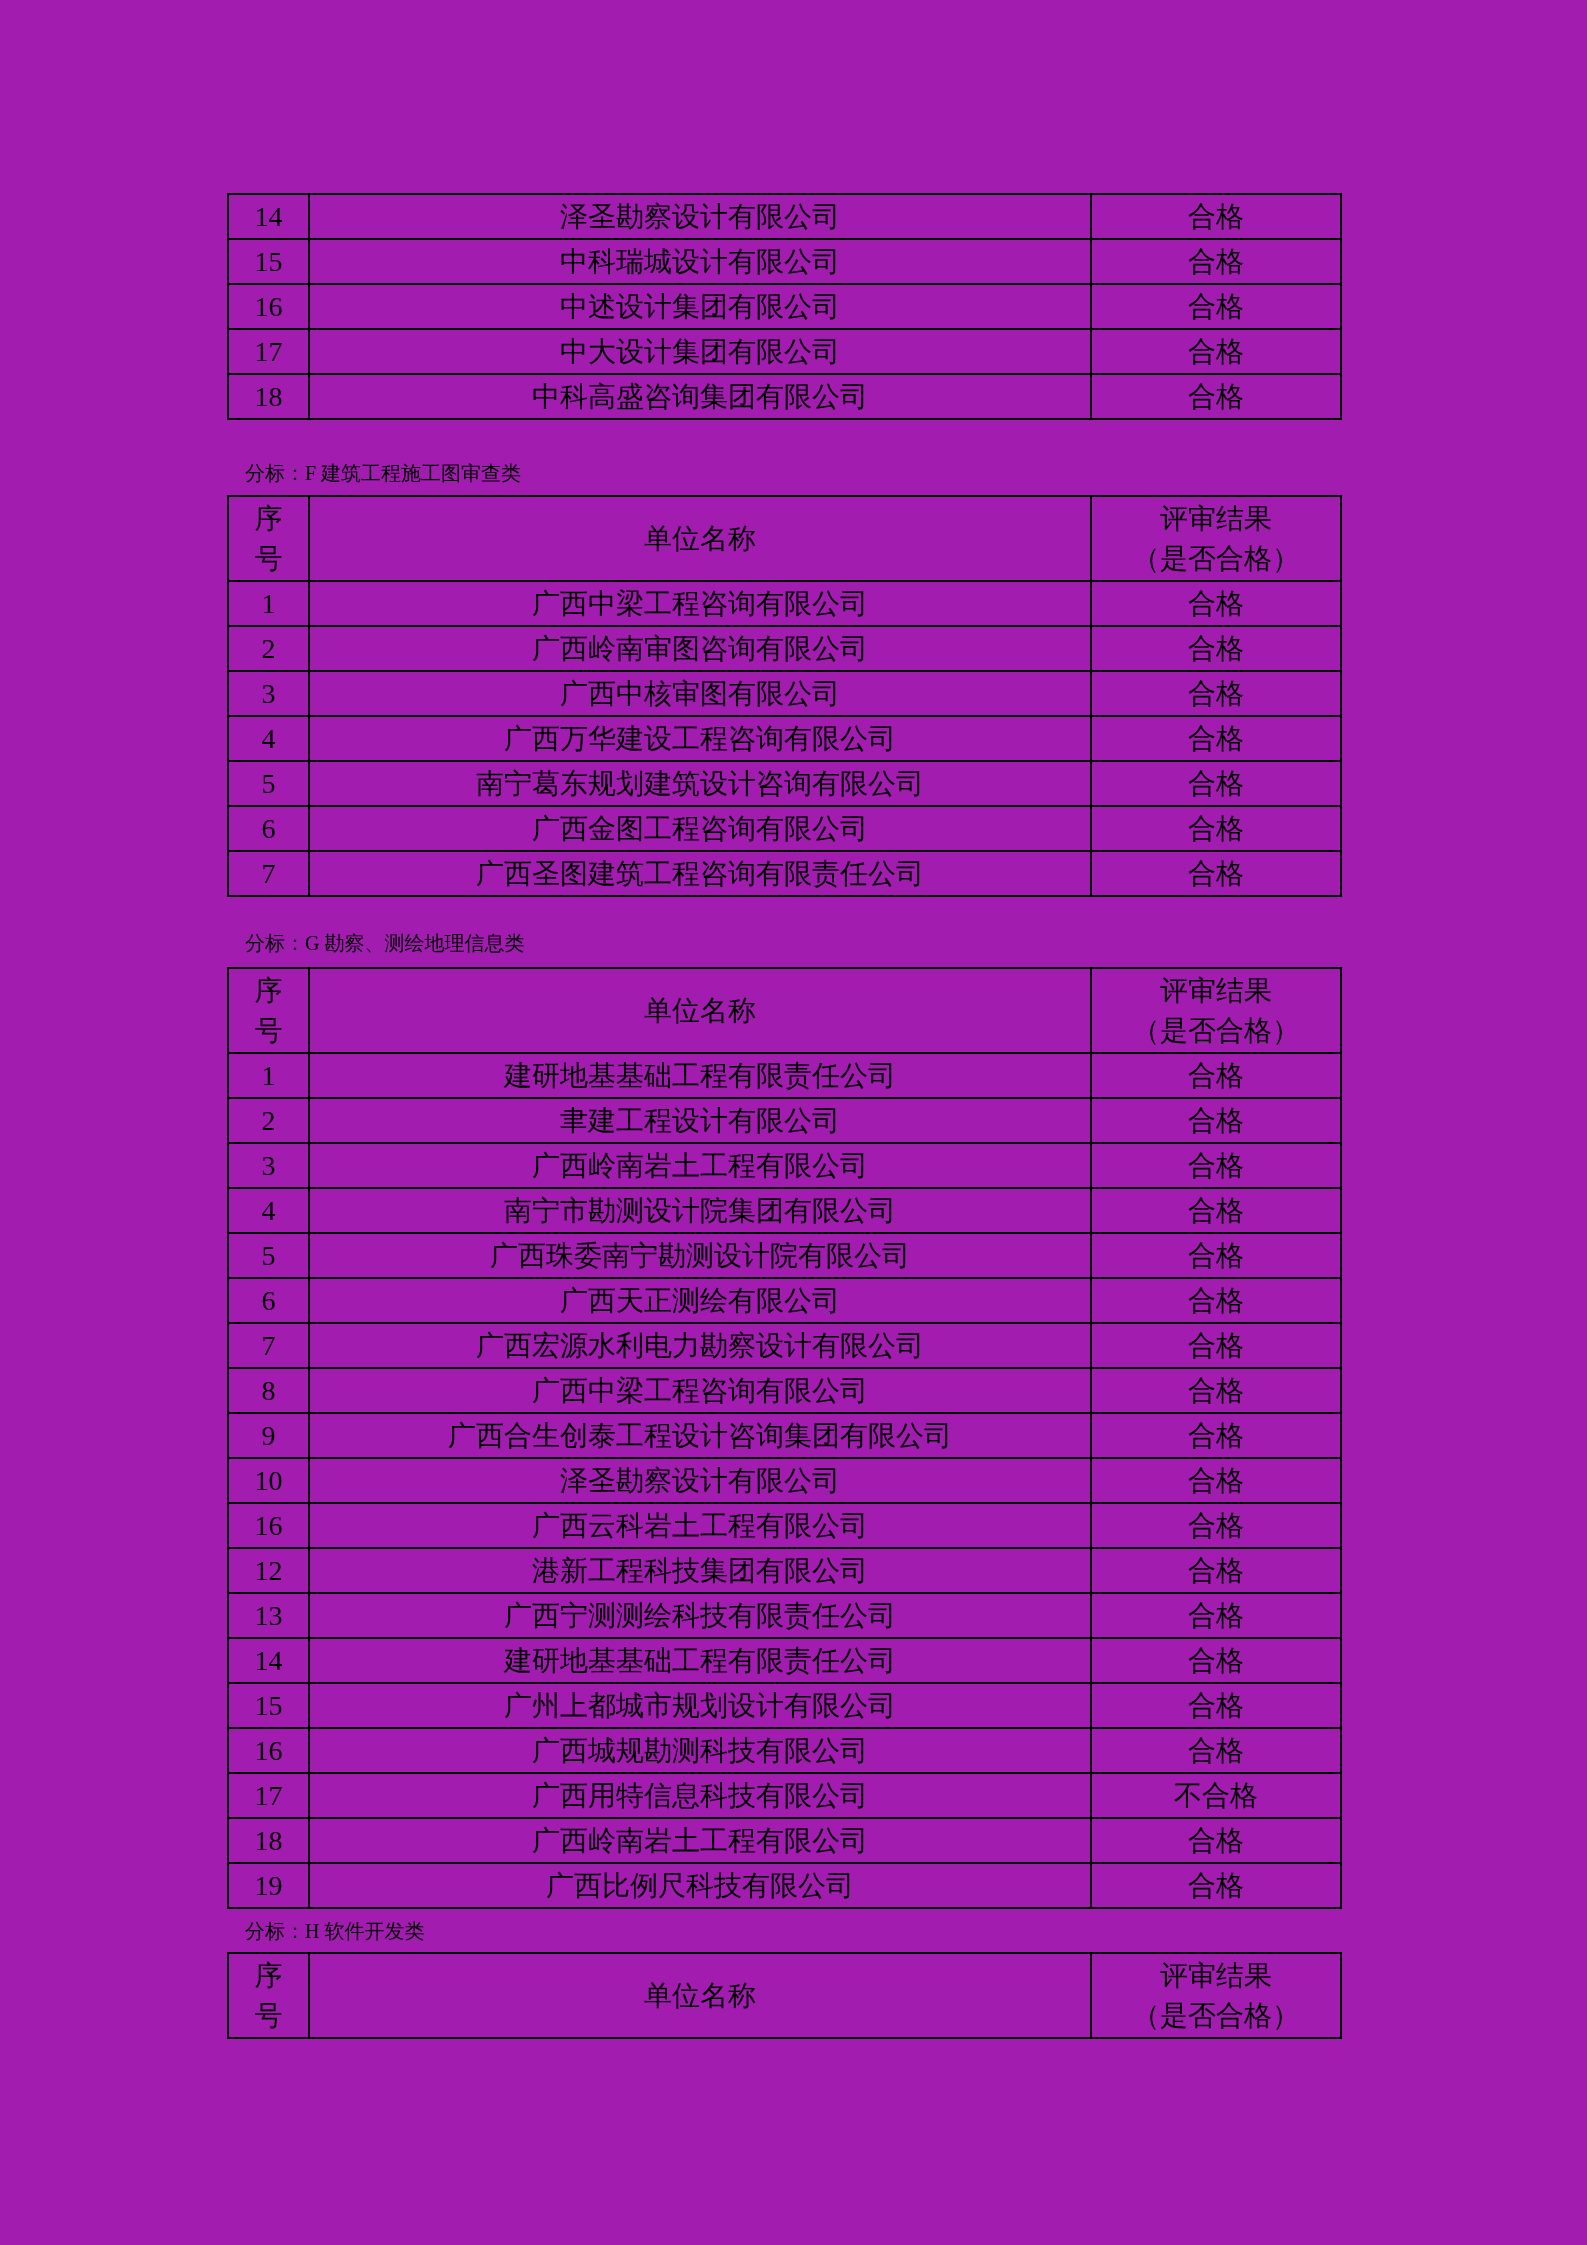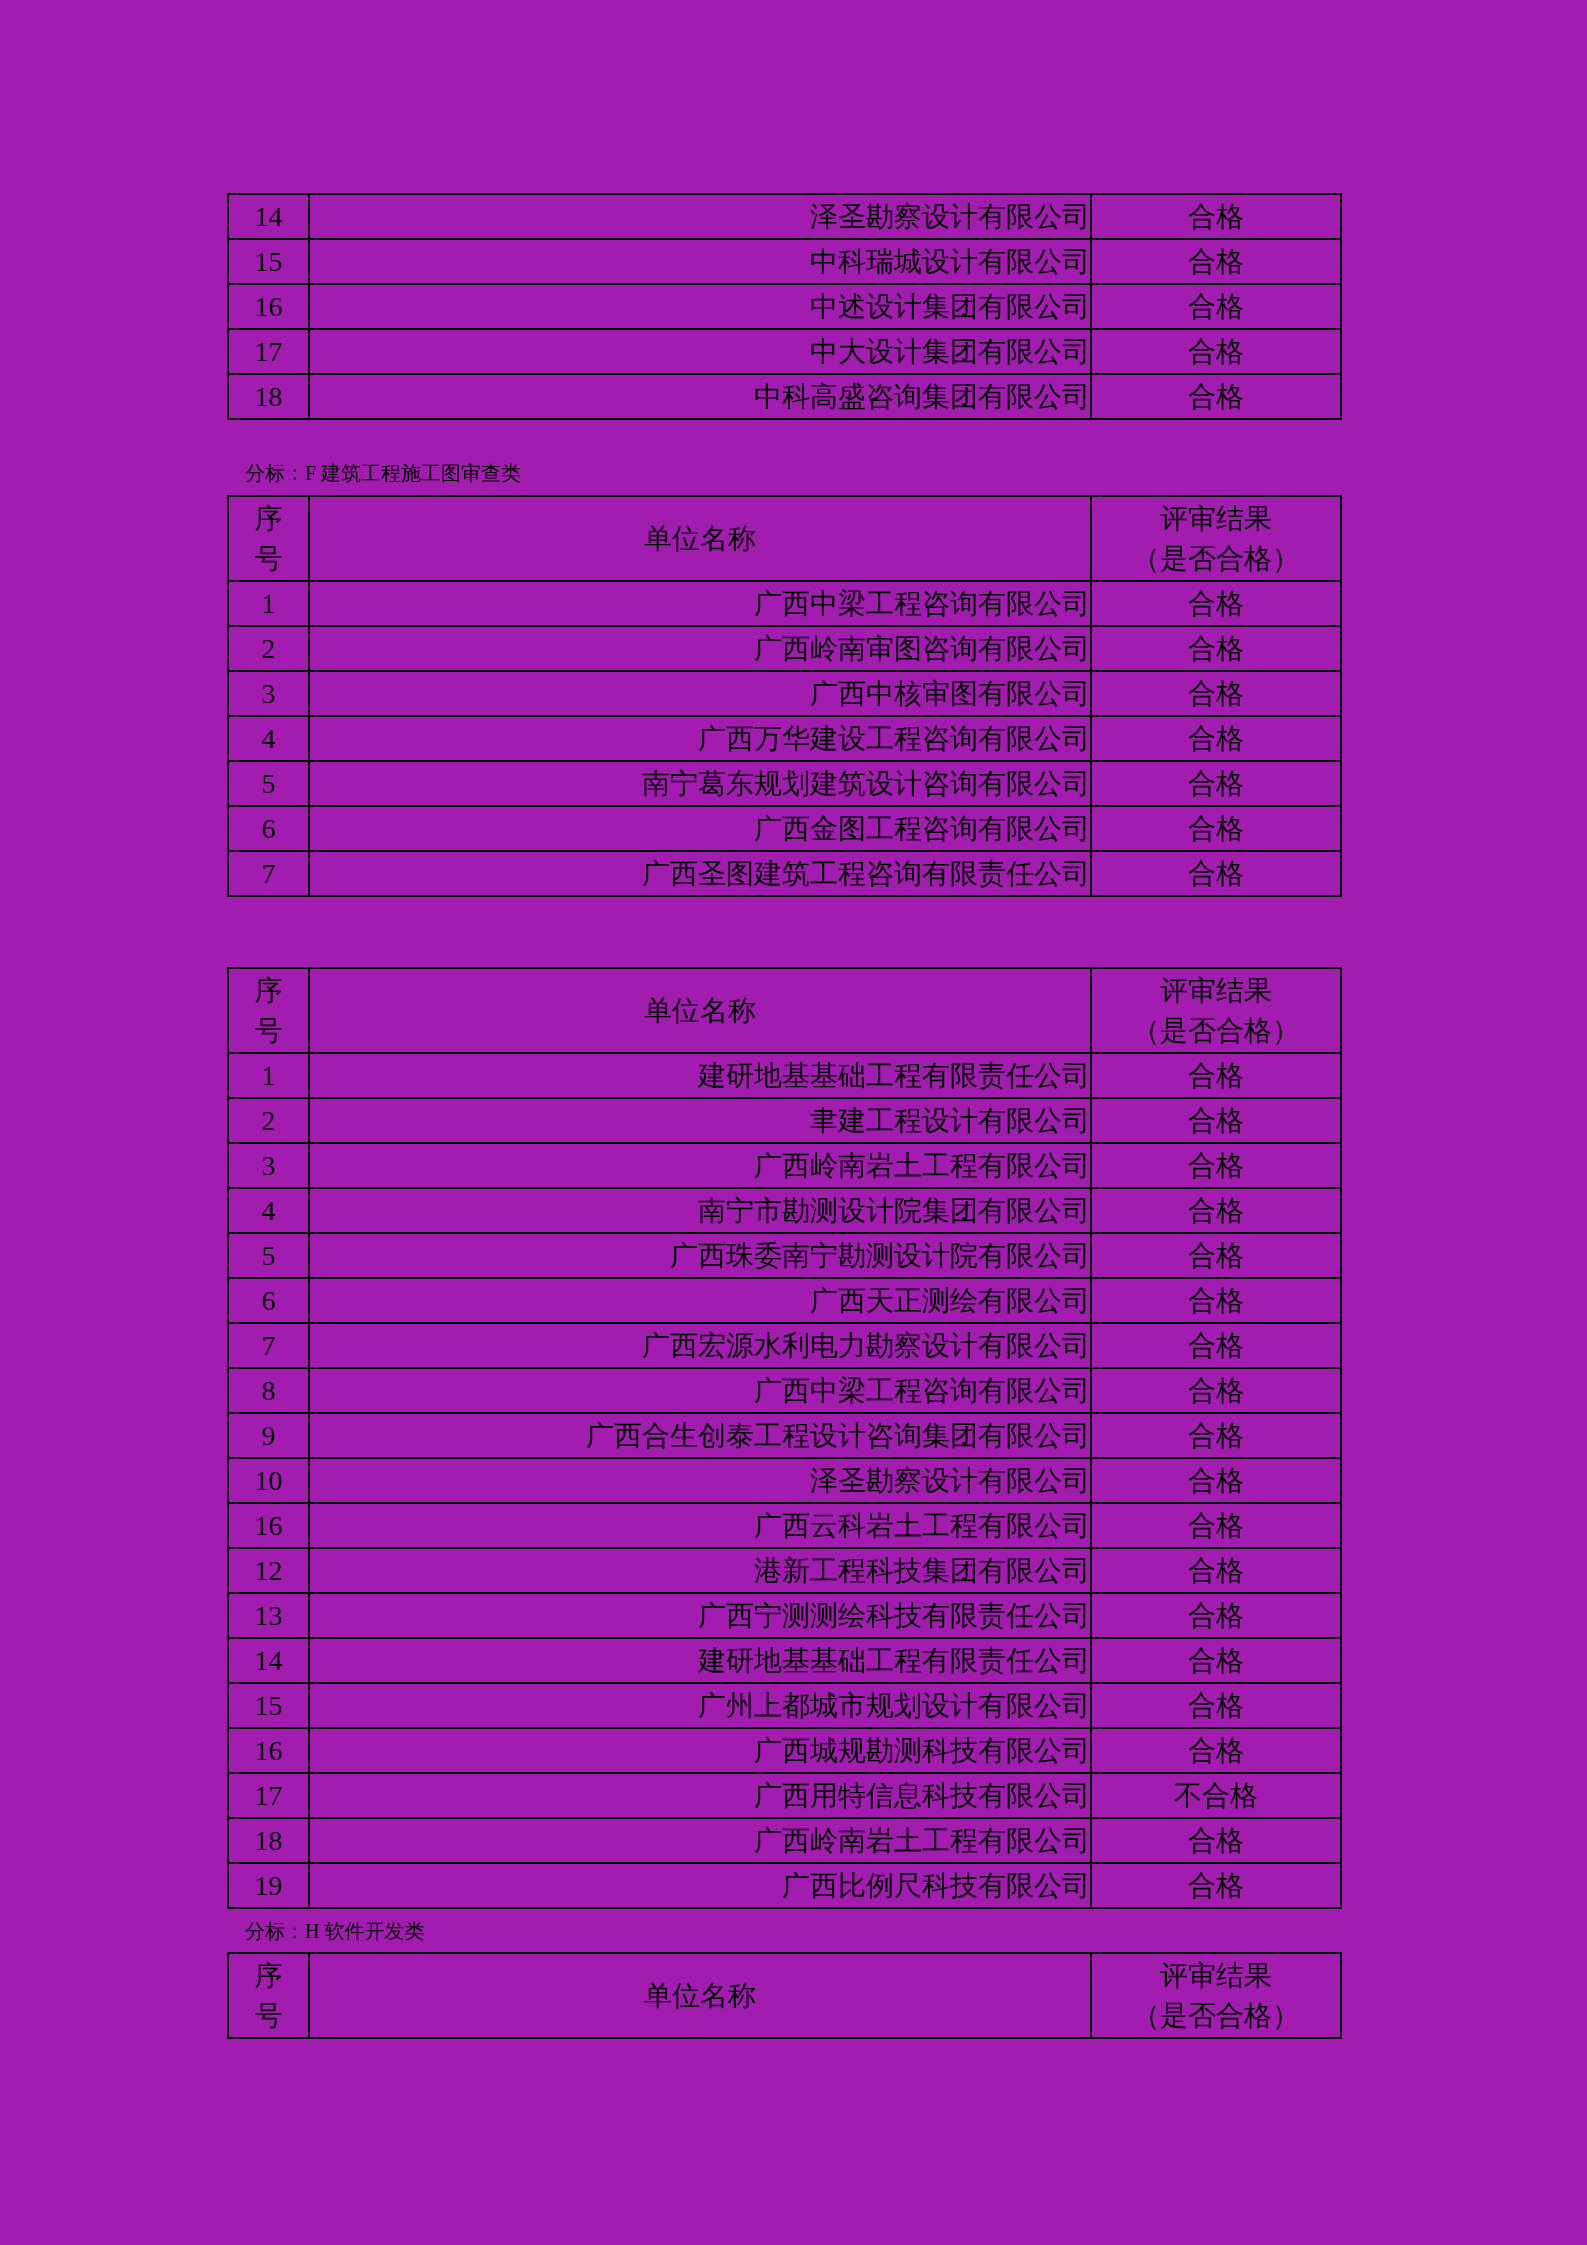--- a/index.html
+++ b/index.html
@@ -35,21 +35,21 @@
     padding: 0;
     font-weight: normal;
     font-size: 28px;
     vertical-align: middle;
     overflow: hidden;
   }
   col.col-no     { width: 81px; }
   col.col-name   { width: 782px; }
   col.col-result { width: 250px; }
   .tbl td.c1 { text-align: center; }
-  .tbl td.c2 { text-align: right; }
+  .tbl td.c2 { text-align: center; }
   .tbl td.c3 { text-align: center; }
   .tbl tbody td { height: 43px; }
   .tbl thead th { height: 83px; text-align: center; }
   .hdr-line { line-height: 40px; text-align: center; }
 </style>
 </head>
 <body>
 
 <div class="page">
 
@@ -140,20 +140,21 @@
           <td class="c3">合格</td>
         </tr>
         <tr>
           <td class="c1">7</td>
           <td class="c2">广西圣图建筑工程咨询有限责任公司</td>
           <td class="c3">合格</td>
         </tr>
       </tbody>
   </table>
 
+  <div class="heading" style="top:926px">分标：G 勘察、测绘地理信息类</div>
   <table class="tbl" style="top:967px">
     <colgroup>
         <col class="col-no">
         <col class="col-name">
         <col class="col-result">
       </colgroup>
     <thead>
       <tr>
         <th class="c1">
           <div class="hdr-line">序</div>

